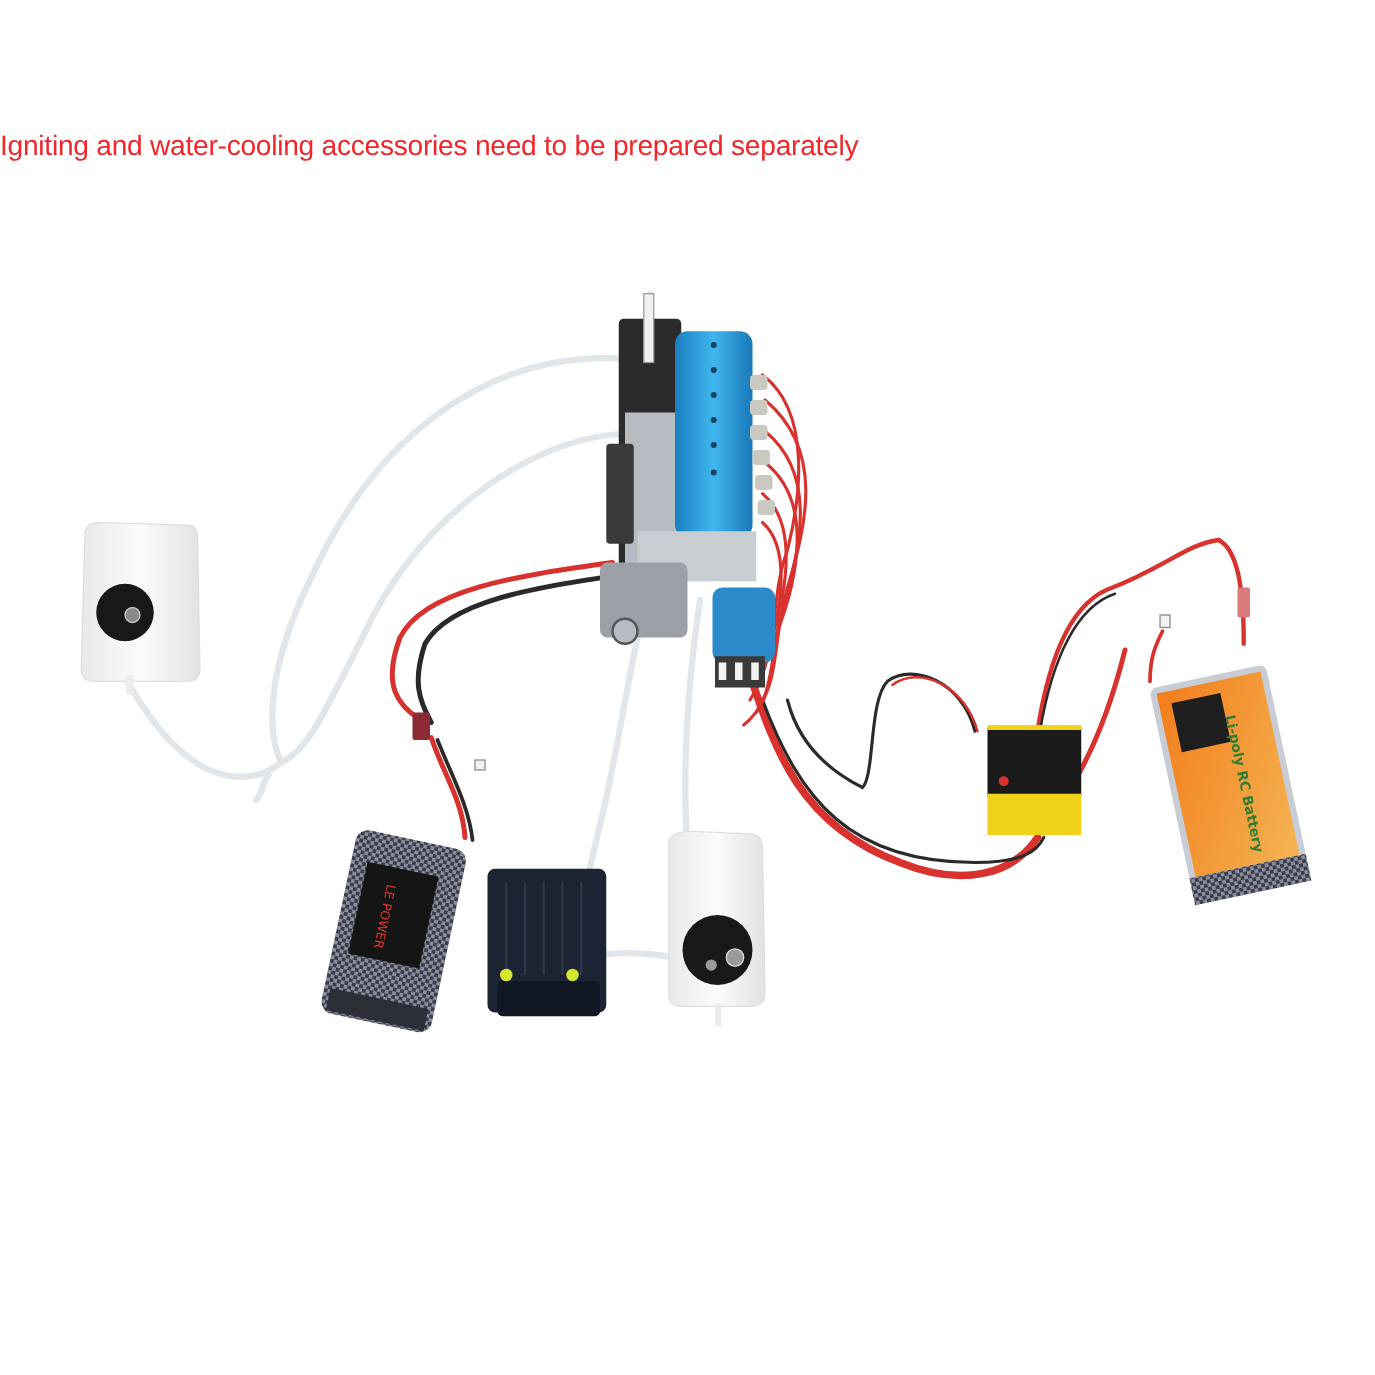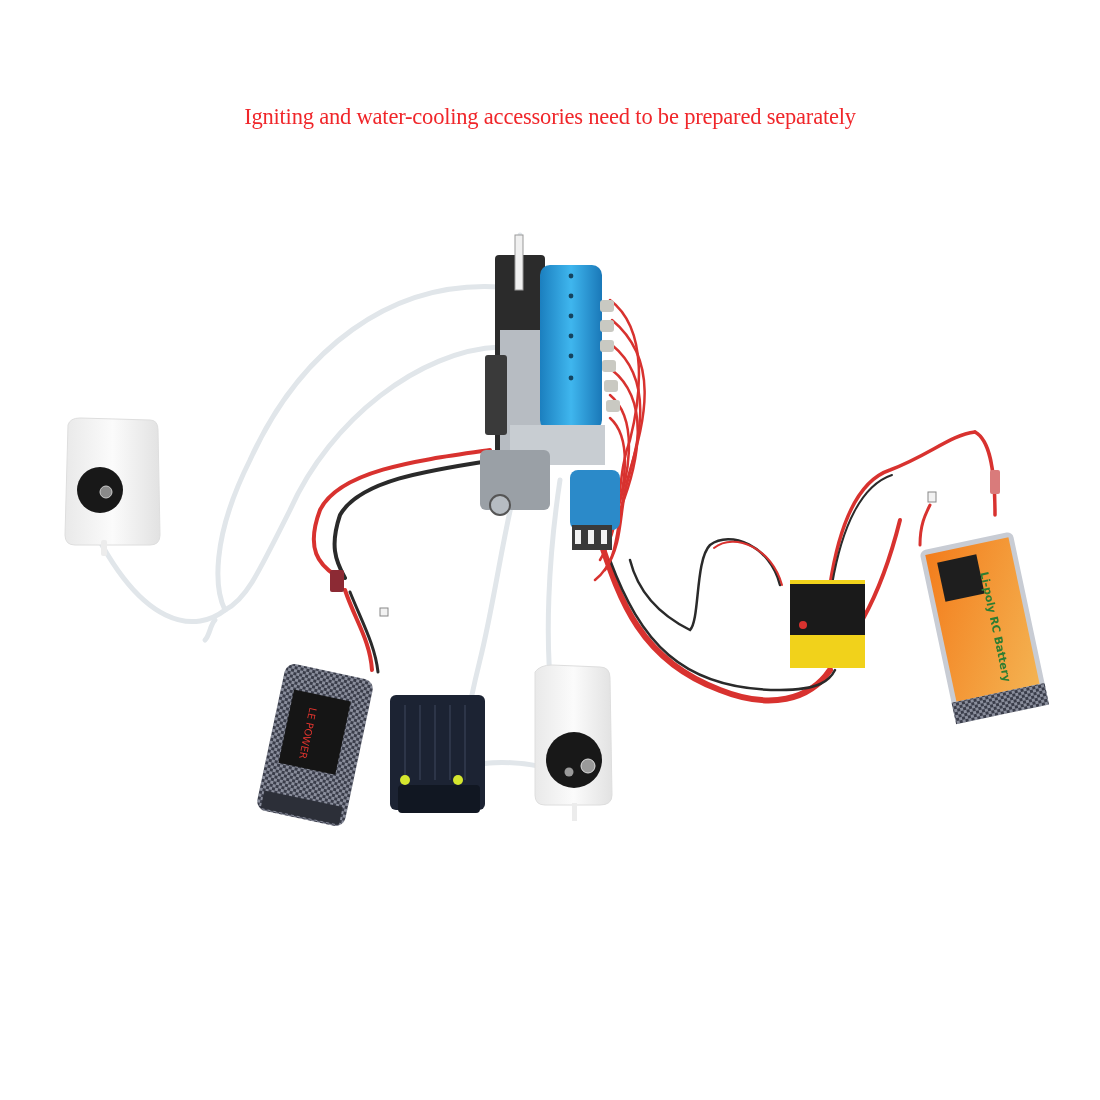--- a/index.html
+++ b/index.html
@@ -1,19 +1,19 @@
 <!DOCTYPE html>
 <html><head>
   <meta charset="utf-8">
   <style>
     html, body { margin: 0; padding: 0; background: #ffffff; }
     body { width: 1100px; height: 1100px; position: relative; overflow: hidden; font-family: "DejaVu Sans", sans-serif; }
     .caption {
-      position: absolute; left: 0; top: 104px; width: 1100px; text-align: center;
-      font-family: Liberation Serif, serif; font-size: 22.5px; color: #f0262a; letter-spacing: -0.2px;
+      position: absolute; left: 0; top: 104px; width: 1100px; 
+      font-family: Liberation Sans, sans-serif; font-size: 22.5px; color: #f0262a; letter-spacing: -0.2px;
     }
     .scene { position: absolute; left: 0; top: 0; width: 1100px; height: 1100px; }
   </style>
 </head>
 <body>
 
 <div class="caption">Igniting and water-cooling accessories need to be prepared separately</div>
 
 <svg class="scene" viewBox="0 0 1100 1100" xmlns="http://www.w3.org/2000/svg">
   <defs>

